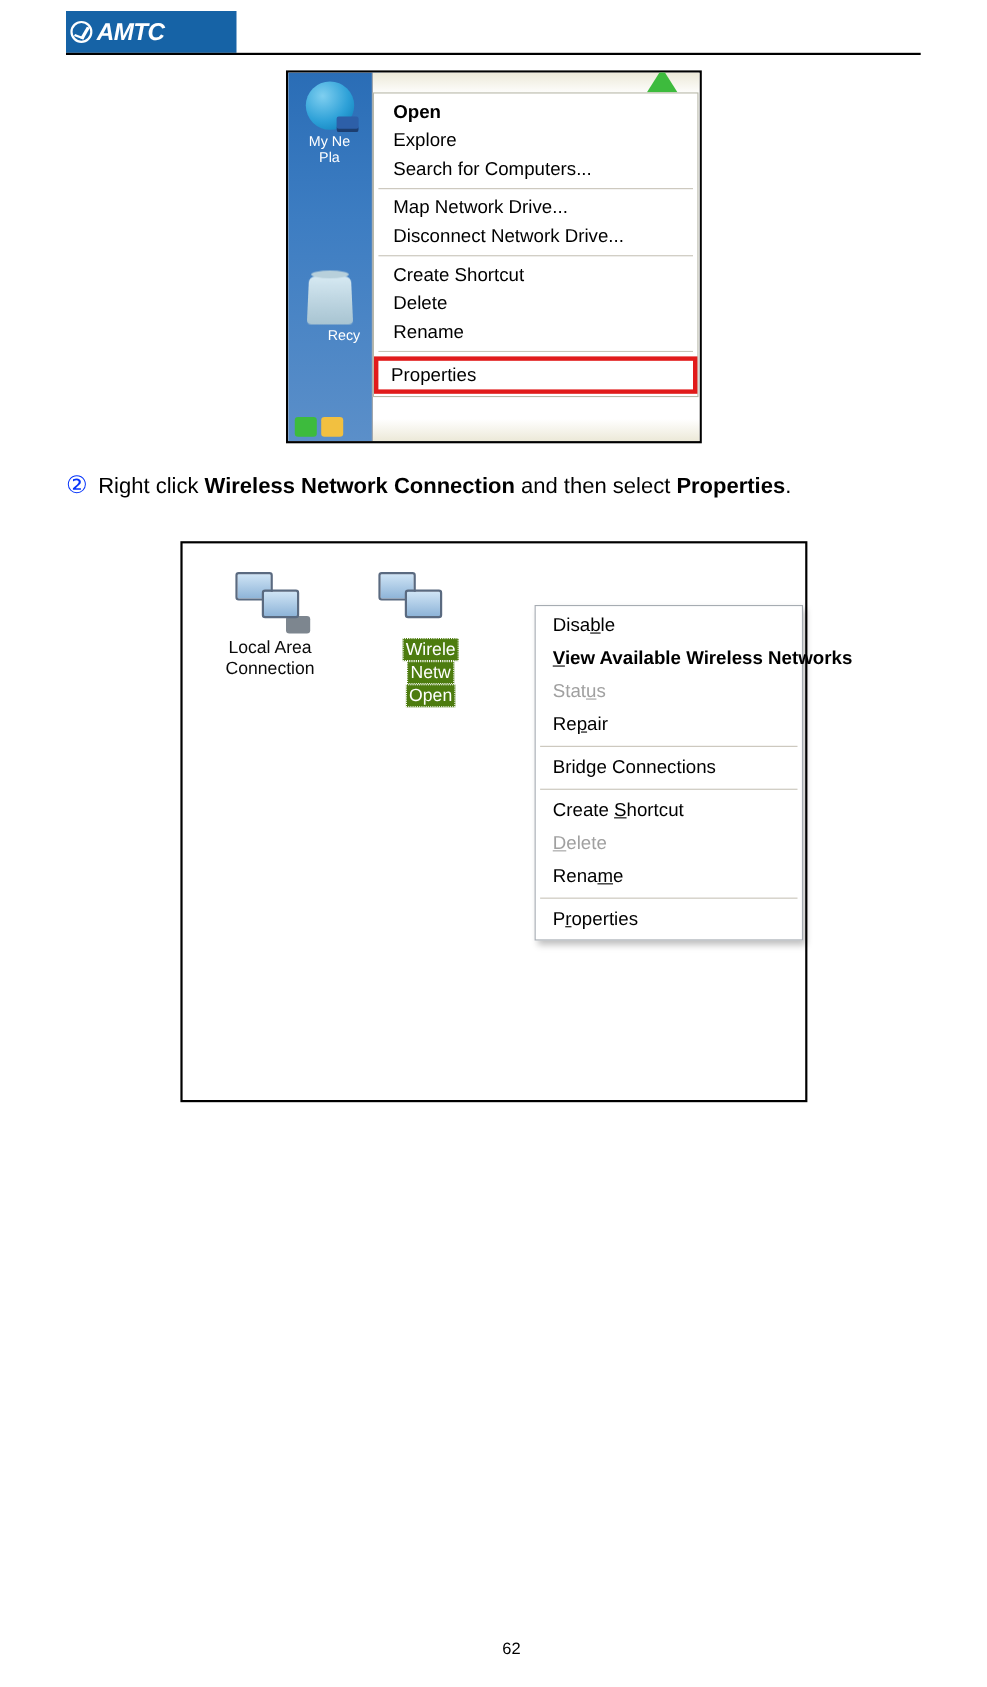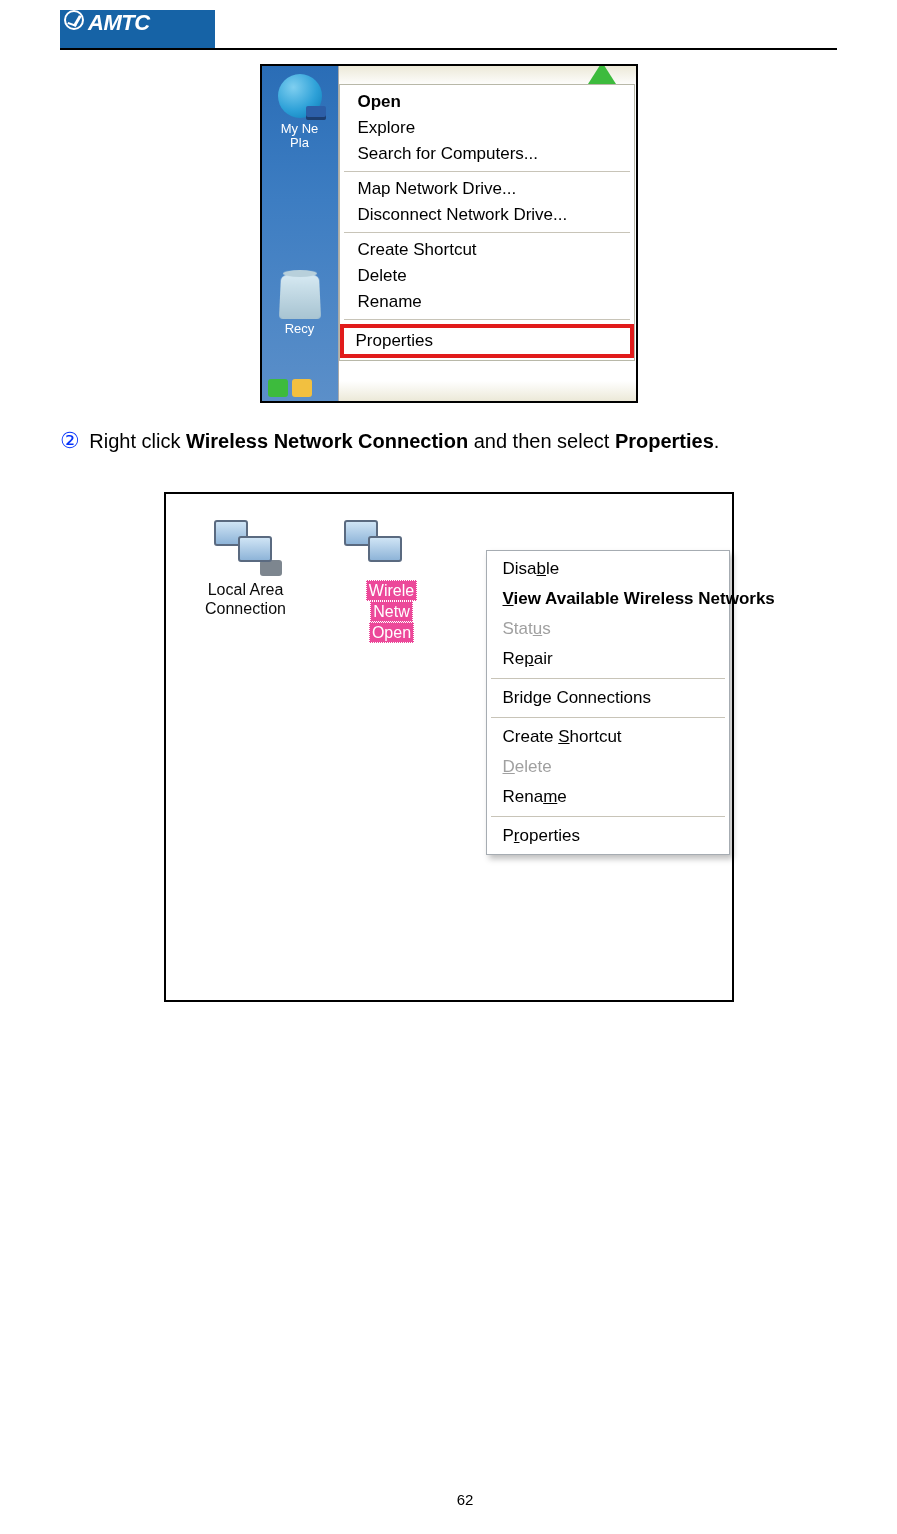--- a/index.html
+++ b/index.html
@@ -16,20 +16,21 @@
     height: 100%;
     padding: 0 60px;
     position: relative;
   }
   .logo {
     background: #1663a6;
     color: #fff;
     width: 155px;
     height: 38px;
     display: flex;
+    align-items: center;
     font-style: italic;
     font-weight: bold;
     font-size: 22px;
     letter-spacing: -0.5px;
     padding-left: 4px;
     margin-top: 10px;
   }
   .logo-icon {
     width: 20px;
     height: 20px;
@@ -222,21 +223,21 @@
     z-index: 2;
   }
   .plug {
     position: absolute;
     right: -2px; bottom: -2px;
     width: 22px; height: 16px;
     background: #7d868f;
     border-radius: 3px;
   }
   .sel {
-    background: #ec4899;
+    background: #4d7c0f;
     color: #fff;
     border: 1px dotted #fff;
     padding: 0 2px;
     display: inline-block;
     margin-left: 32px;
   }
   .lan-ctx {
     position: absolute;
     top: 56px;
     left: 320px;
@@ -278,21 +279,21 @@
   <hr class="hr">
 
   <div class="figure">
     <div class="fig-border desk">
       <div class="desk-bg">
         <div class="desk-icon" style="top:8px;left:10px;">
           <div class="icon-globe"></div>
           <span style="white-space:pre-line;">My Ne
 Pla</span>
         </div>
-        <div class="desk-icon" style="top:208px;left:10px;">
+        <div class="desk-icon" style="top:184px;left:10px;text-align:right;">
           <div class="icon-bin"></div>
           <span>Recy</span>
         </div>
         <div class="foot-icons">
           <span></span>
           <span></span>
         </div>
       </div>
       <div class="desk-right">
         <div class="arrow-top"></div>

